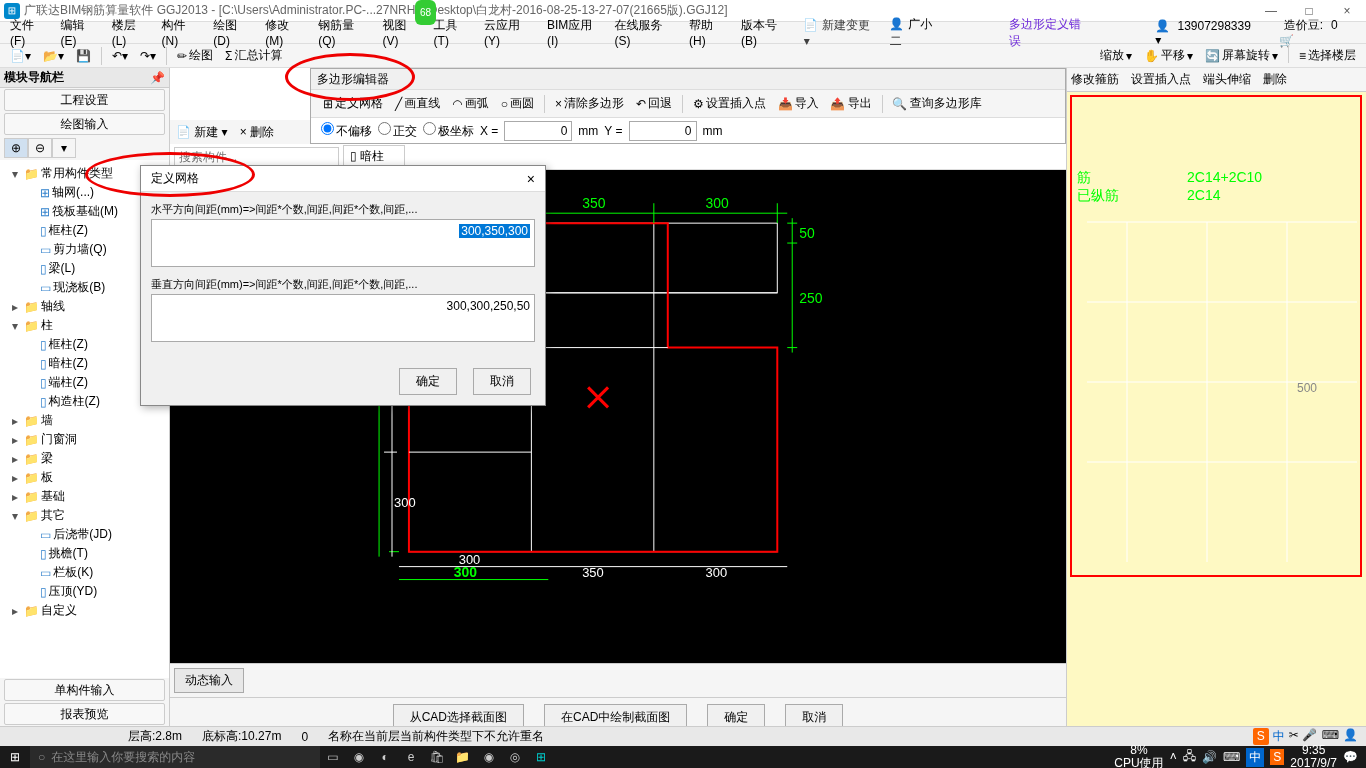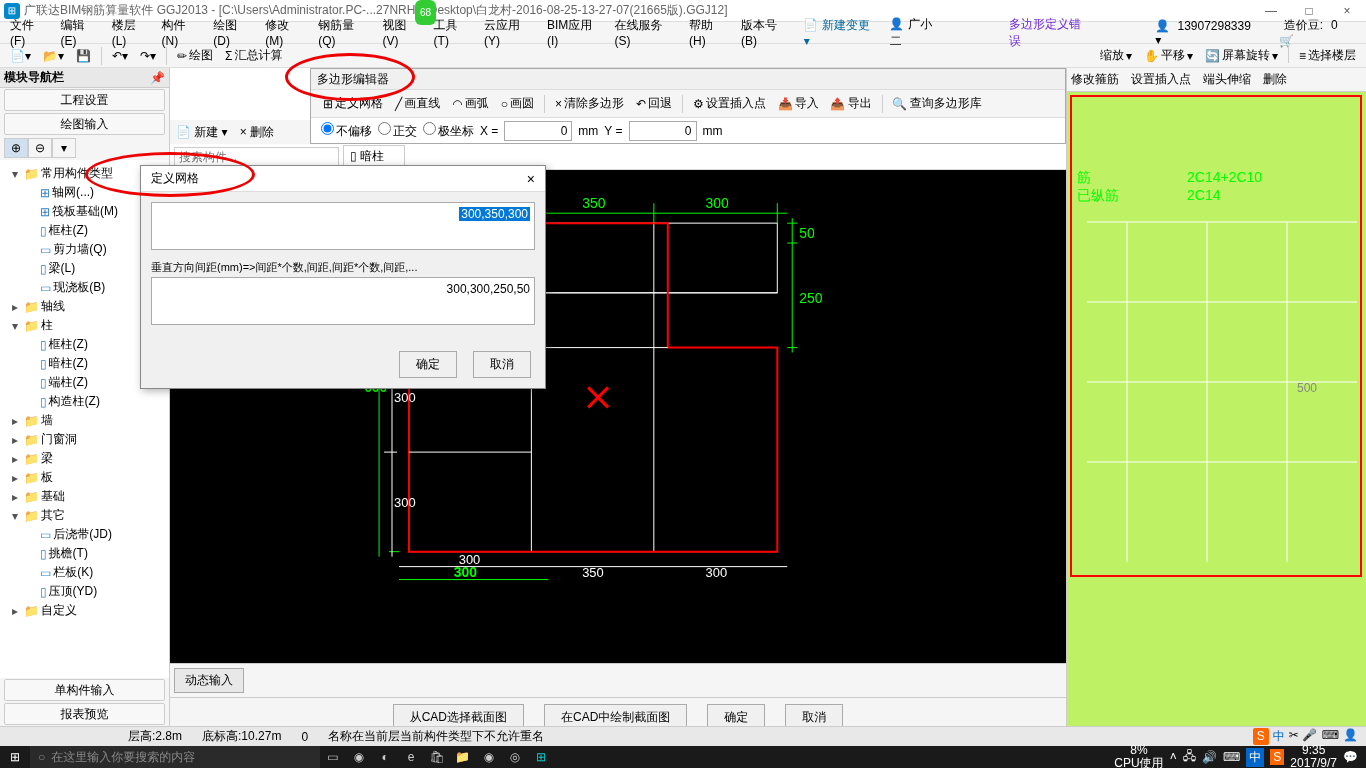--- a/index.html
+++ b/index.html
@@ -11,21 +11,21 @@
     .titlebar-text { color: #666; flex: 1; }
     .titlebar-badge { position:absolute; left:415px; top:0; background:#3c3; color:#fff; border-radius:6px; padding:7px 5px; font-size:10px; }
     .titlebar-btns { display: flex; gap: 8px; }
     .titlebar-btn { width: 30px; height: 20px; display: flex; align-items: center; justify-content: center; color: #555; cursor: pointer; }
     
     
     .menubar { height: 22px; background: #f5f5f5; display: flex; align-items: center; padding: 0 4px; border-bottom: 1px solid #ddd; }
     .menubar-item { padding: 2px 6px; cursor: pointer; }
     .menubar-right { margin-left: auto; display: flex; align-items: center; gap: 10px; }
     .menubar-right span { padding: 2px 4px; }
-    .new-change { color: #0369a1; }
+    .new-change { color: #404040; }
     .polygon-error { color: #6d28d9; padding: 0 60px 0 60px;}
     
     
     .toolbar1 { height: 24px; background: #f5f5f5; display: flex; align-items: center; padding: 0 4px; border-bottom: 1px solid #ddd; }
     .tool-btn { padding: 2px 6px; display: flex; align-items: center; gap: 2px; cursor: pointer; }
     .tool-sep { width: 1px; height: 18px; background: #ccc; margin: 0 4px; }
     
     
     .main { display: flex; height: calc(100% - 68px - 20px - 22px); }
     
@@ -75,21 +75,21 @@
     .rebar-text-g { fill: #888; }
     
     
     .bottom-panel { background: #f5f5f5; border-top: 1px solid #ccc; }
     .dyn-input { display: inline-block; padding: 3px 10px; border: 1px solid #aaa; background: #e8e8e8; margin: 4px; }
     .cad-btns { display: flex; justify-content: center; gap: 20px; padding: 6px; border-top: 1px solid #ccc;}
     .btn { padding: 4px 16px; border: 1px solid #aaa; background: #f0f0f0; cursor: pointer; }
     .statusline { padding: 4px 8px; border-top: 1px solid #ccc; display: flex; gap: 30px; }
     
     
-    .right-panel { width: 300px; background: #bef264; border-left: 1px solid #ccc; display:flex; flex-direction:column;}
+    .right-panel { width: 300px; background: #fef9c3; border-left: 1px solid #ccc; display:flex; flex-direction:column;}
     .right-toolbar { height: 24px; background: #f5f5f5; display: flex; align-items: center; padding: 0 4px; gap: 12px; border-bottom:1px solid #ccc;}
     .right-canvas { flex:1; position:relative;}
     
     
     .dialog { position: absolute; left: 140px; top: 165px; width: 406px; background: #f0f0f0; border: 1px solid #888; box-shadow: 2px 2px 8px rgba(0,0,0,0.3); z-index: 20; }
     .dialog-title { height: 26px; display: flex; align-items: center; padding: 0 10px; background: #fff; border-bottom: 1px solid #ddd; }
     .dialog-close { margin-left: auto; cursor: pointer; font-size: 14px; }
     .dialog-body { padding: 10px; }
     .dialog-label { font-size: 11px; margin-bottom: 2px; }
     .dialog-input { width: 100%; height: 48px; border: 1px solid #aaa; padding: 4px; background: #fff; margin-bottom: 10px; resize:none;text-align:right; }
@@ -442,20 +442,21 @@
     </div>
   </div>
 </div>
 
 <div class="dialog">
   <div class="dialog-title">
     <span>定义网格</span>
     <span class="dialog-close">×</span>
   </div>
   <div class="dialog-body">
+    <div class="dialog-label">水平方向间距(mm)=&gt;间距*个数,间距,间距*个数,间距,...</div>
     <div class="dialog-input sel"><span class="selected">300,350,300</span></div>
     <div class="dialog-label">垂直方向间距(mm)=&gt;间距*个数,间距,间距*个数,间距,...</div>
     <div class="dialog-input">300,300,250,50</div>
   </div>
   <div class="dialog-btns">
     <button class="btn">确定</button>
     <button class="btn">取消</button>
   </div>
 </div>
 

